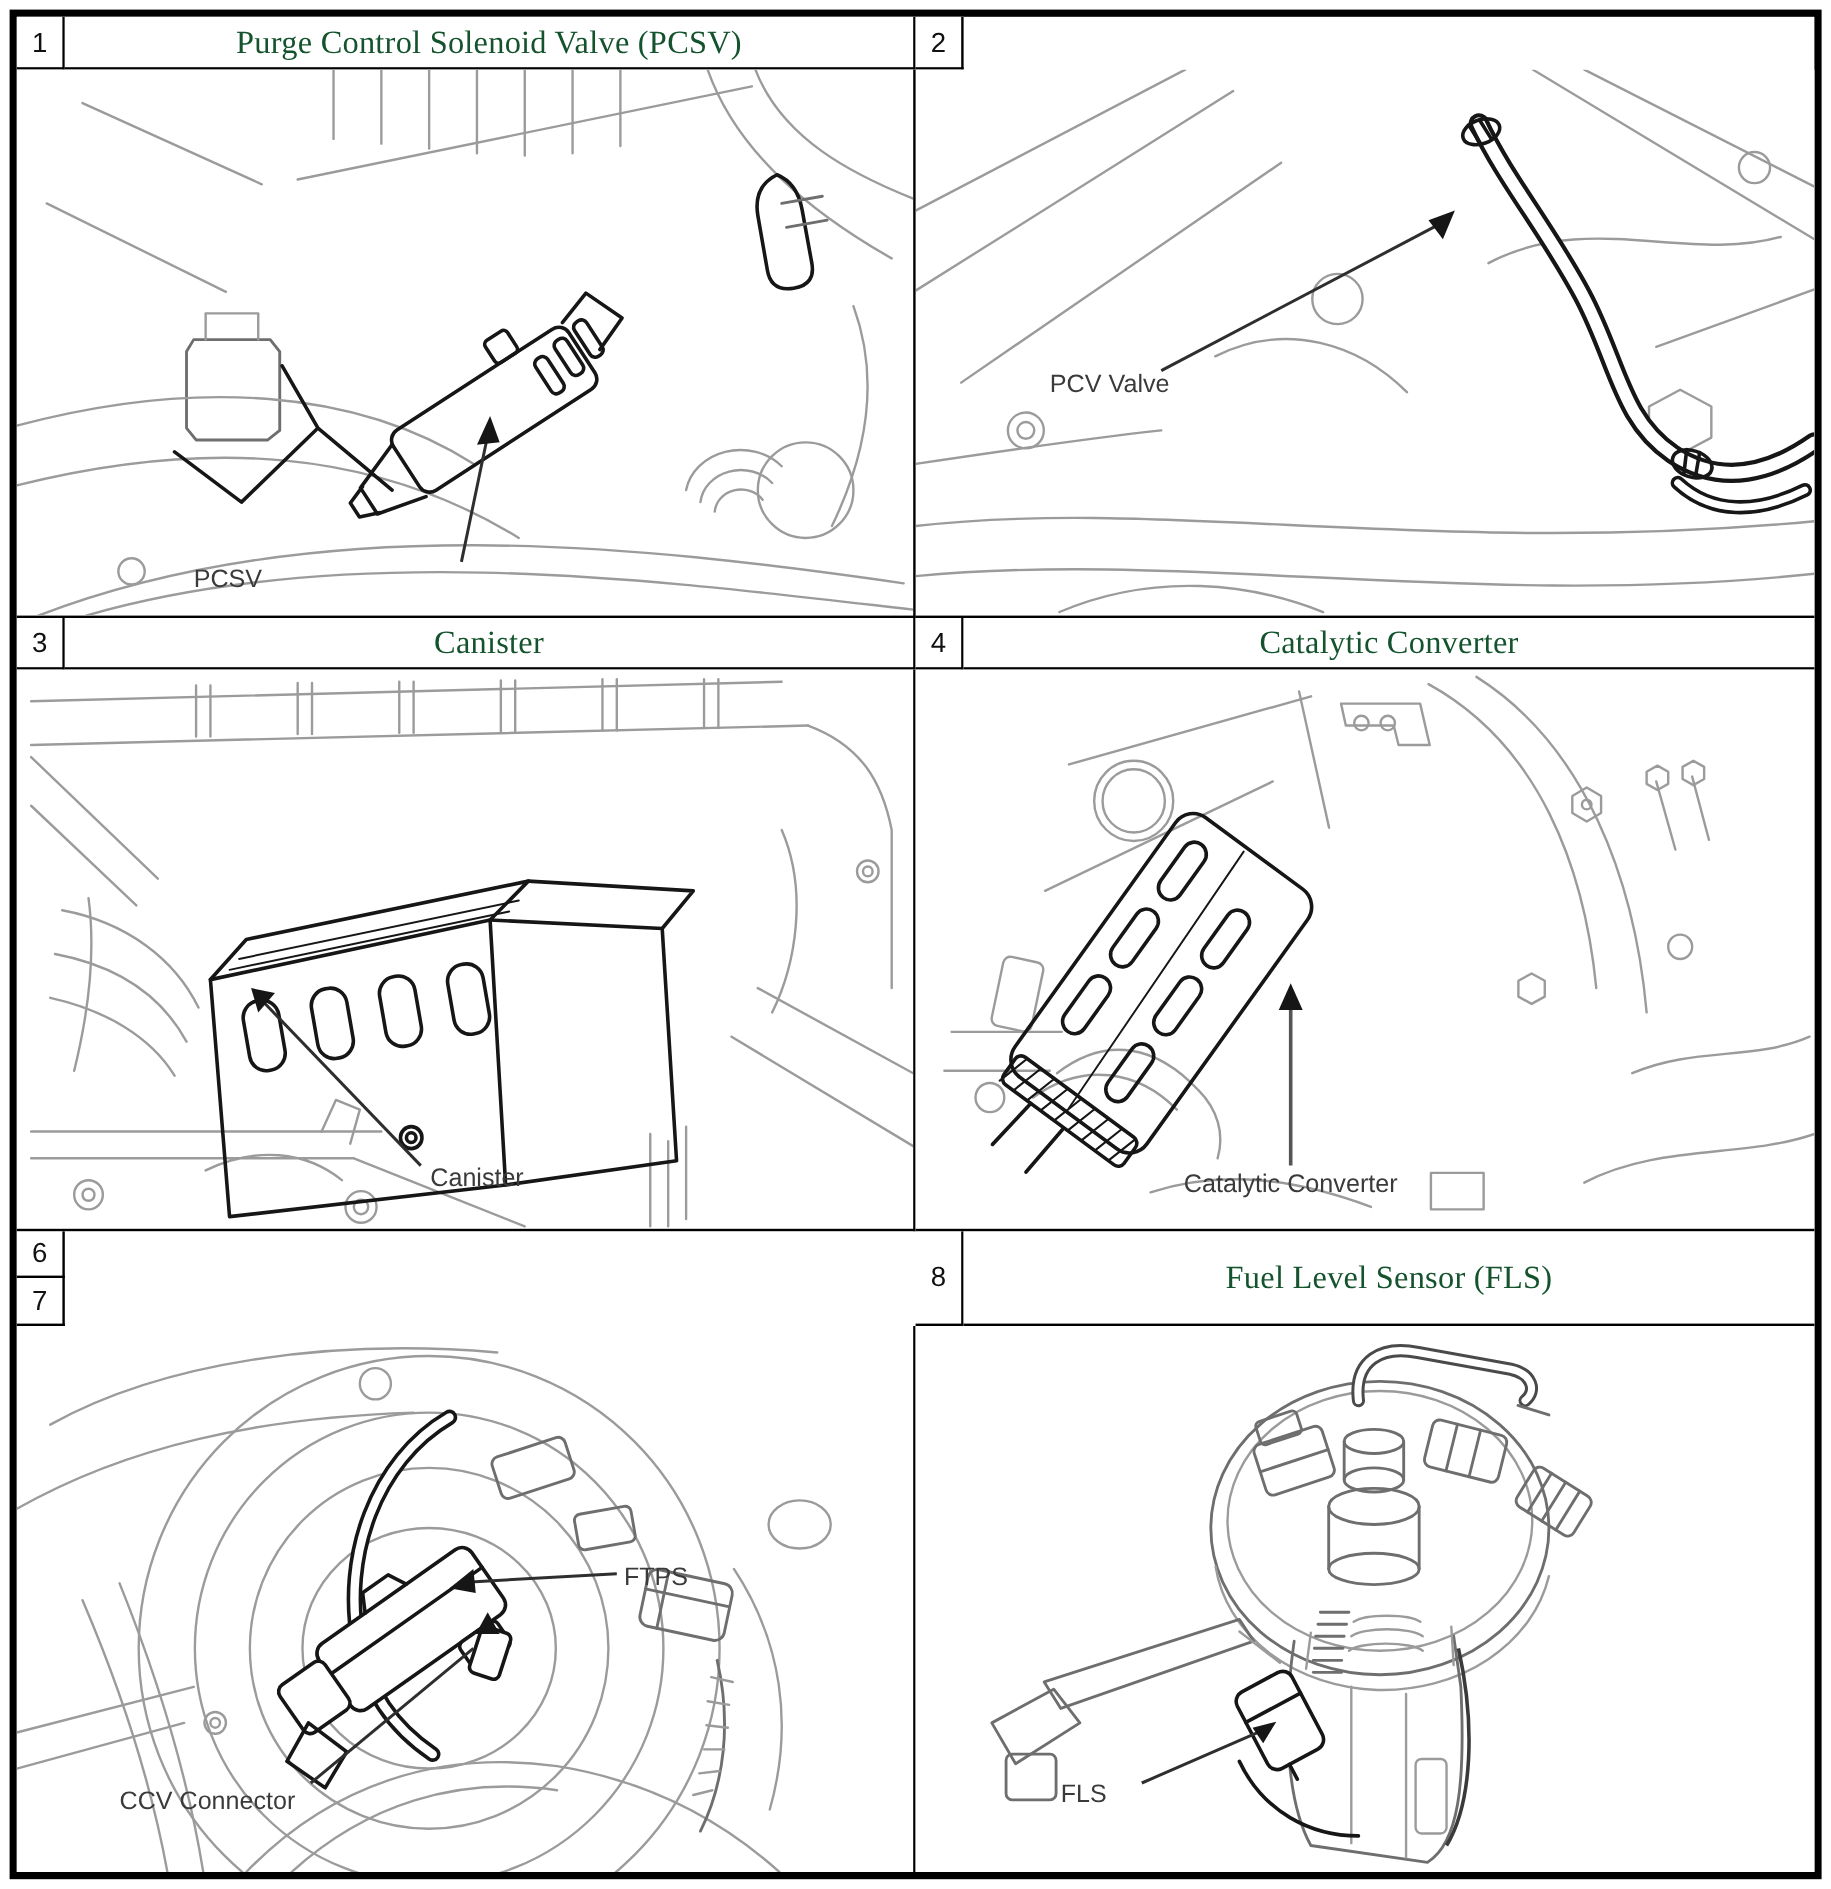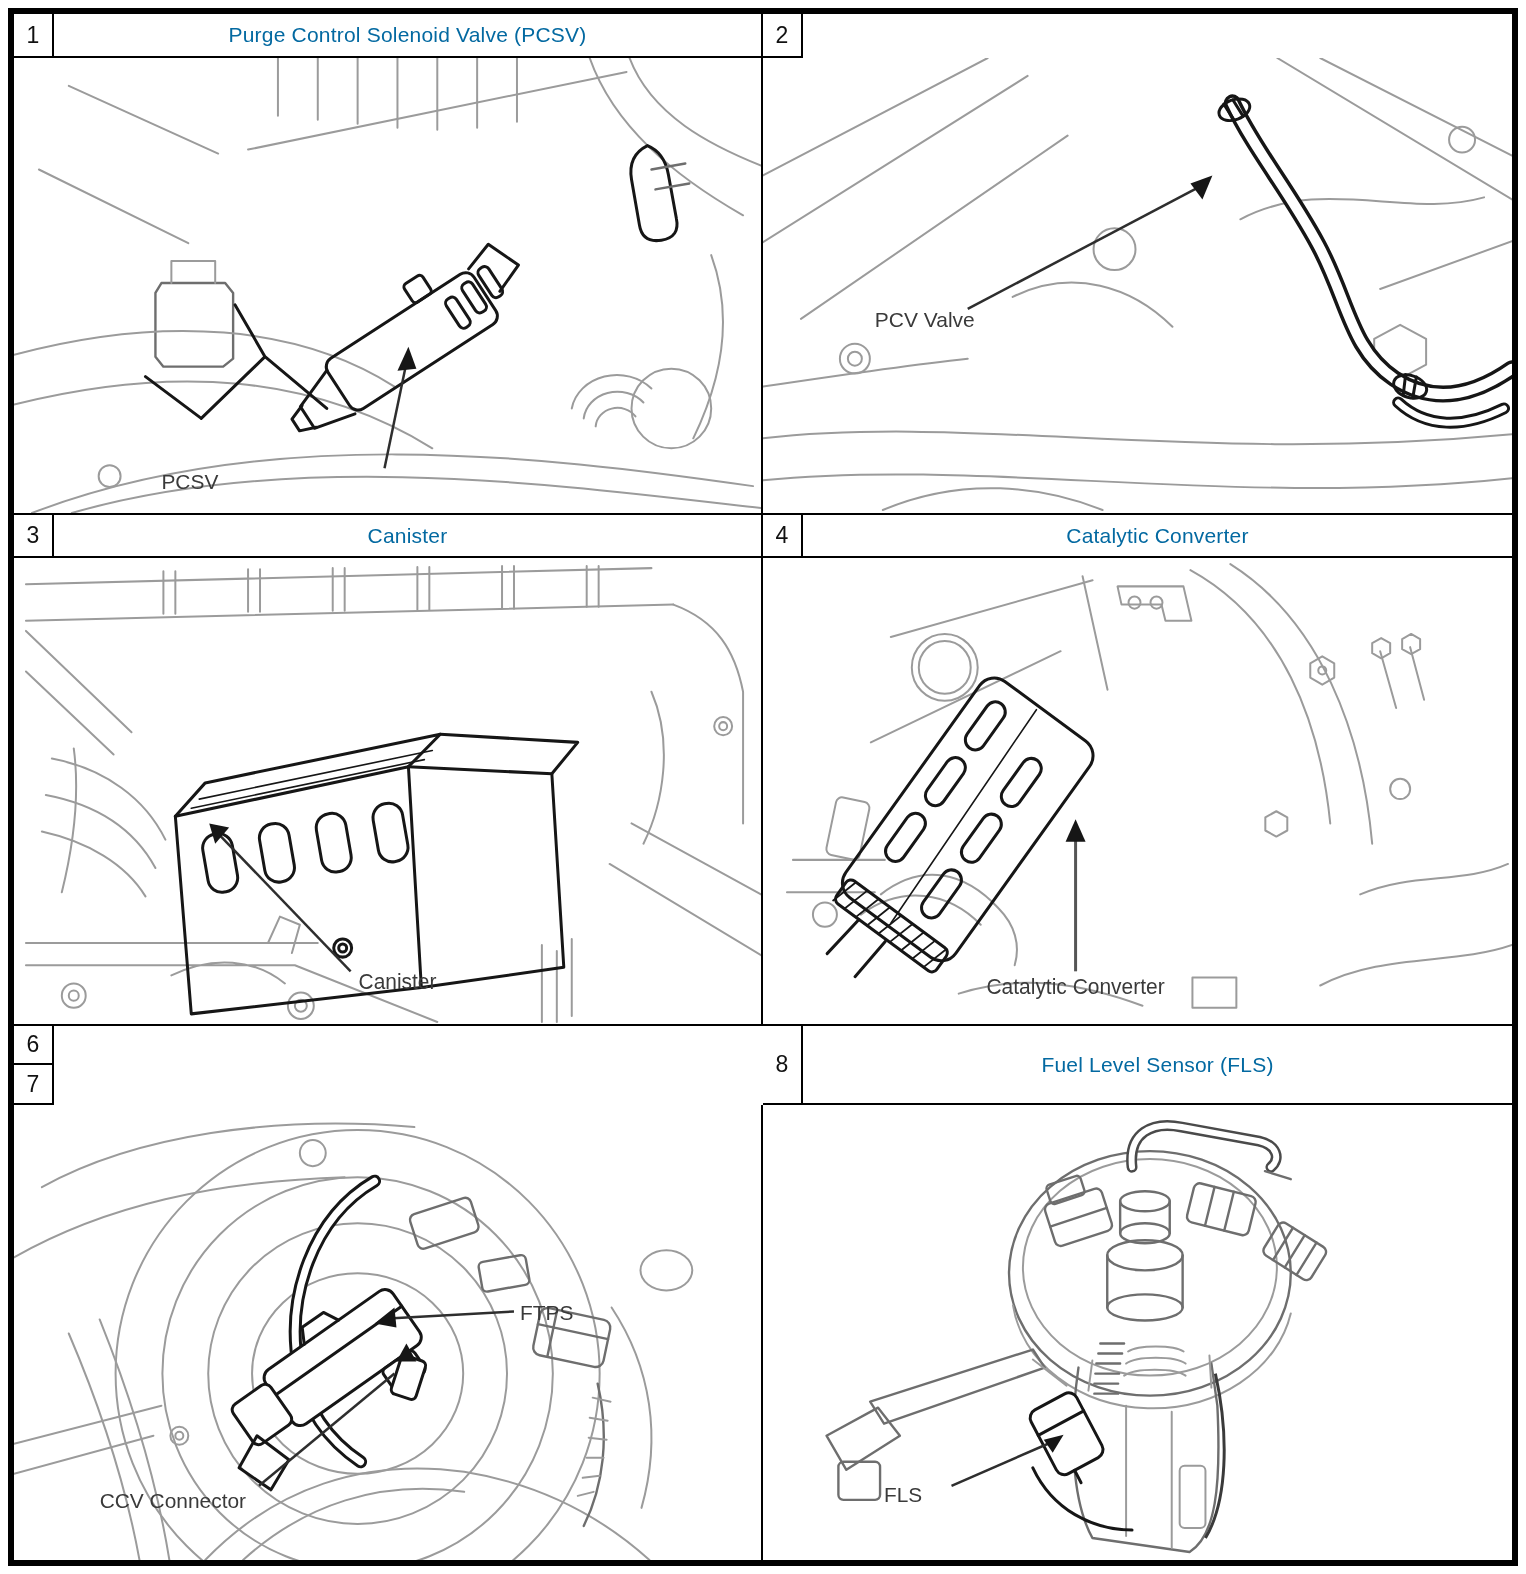--- a/index.html
+++ b/index.html
@@ -8,21 +8,21 @@
   .frame{width:100%;height:100%;box-sizing:border-box;border:6px solid #000;
          display:grid;
          grid-template-columns:40px 709px 40px 709px;
          grid-template-rows:44px 457px 43px 468px 39px 40px 455px;}
   .cell{box-sizing:border-box;background:#fff;}
   .b-r{border-right:2px solid #000;}
   .b-b{border-bottom:2px solid #000;}
   .num{display:flex;align-items:center;justify-content:center;
        font-size:23px;color:#111;}
   .title{display:flex;align-items:center;justify-content:center;
-         font-size:21px;color:#0369a1;letter-spacing:0.2px;}
+         font-size:27px;color:#14532d;letter-spacing:0.2px;font-family:Liberation Serif, serif;}
   .fig{position:relative;overflow:hidden;}
   .fig svg{display:block;width:100%;height:100%;}
   .c1{grid-column:1}.c2{grid-column:2}.c3{grid-column:3}.c4{grid-column:4}
   .r1{grid-row:1}.r2{grid-row:2}.r3{grid-row:3}.r4{grid-row:4}
   .r5{grid-row:5}.r6{grid-row:6}.r7{grid-row:7}
   .sp12{grid-column:1/3}.sp34{grid-column:3/5}.r56{grid-row:5/7}
   .ln{fill:none;stroke:#9b9b9b;stroke-width:2;stroke-linecap:round;stroke-linejoin:round}
   .ln2{fill:none;stroke:#6e6e6e;stroke-width:2.4;stroke-linecap:round;stroke-linejoin:round}
   .dk{fill:none;stroke:#161616;stroke-width:3;stroke-linecap:round;stroke-linejoin:round}
   .dkf{fill:#161616;stroke:none}

